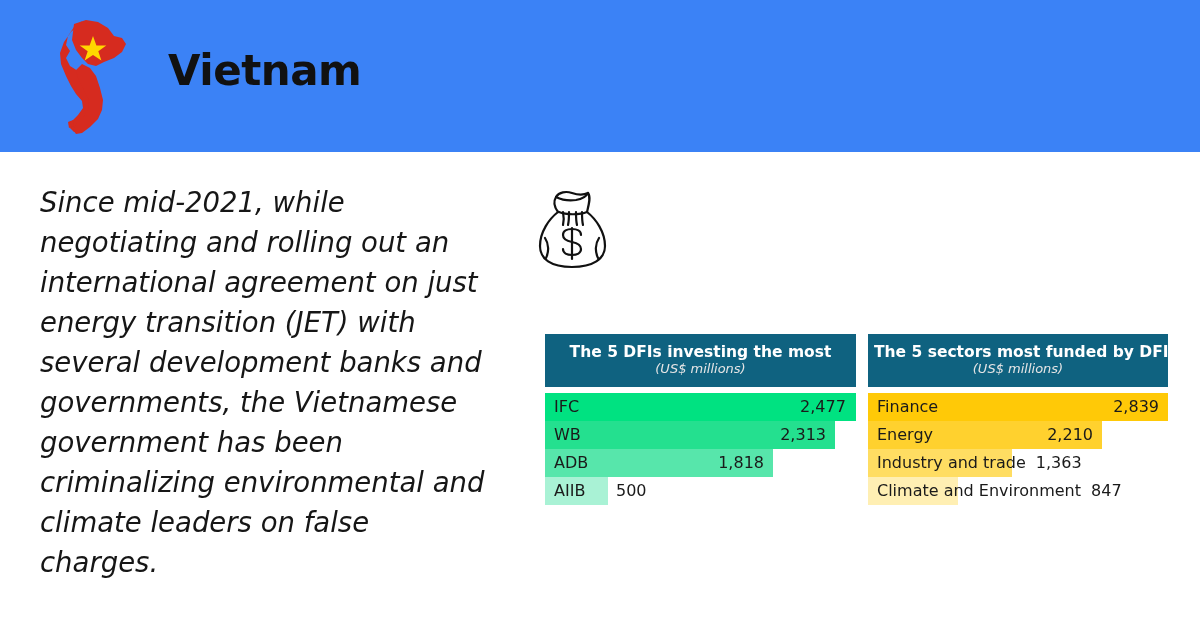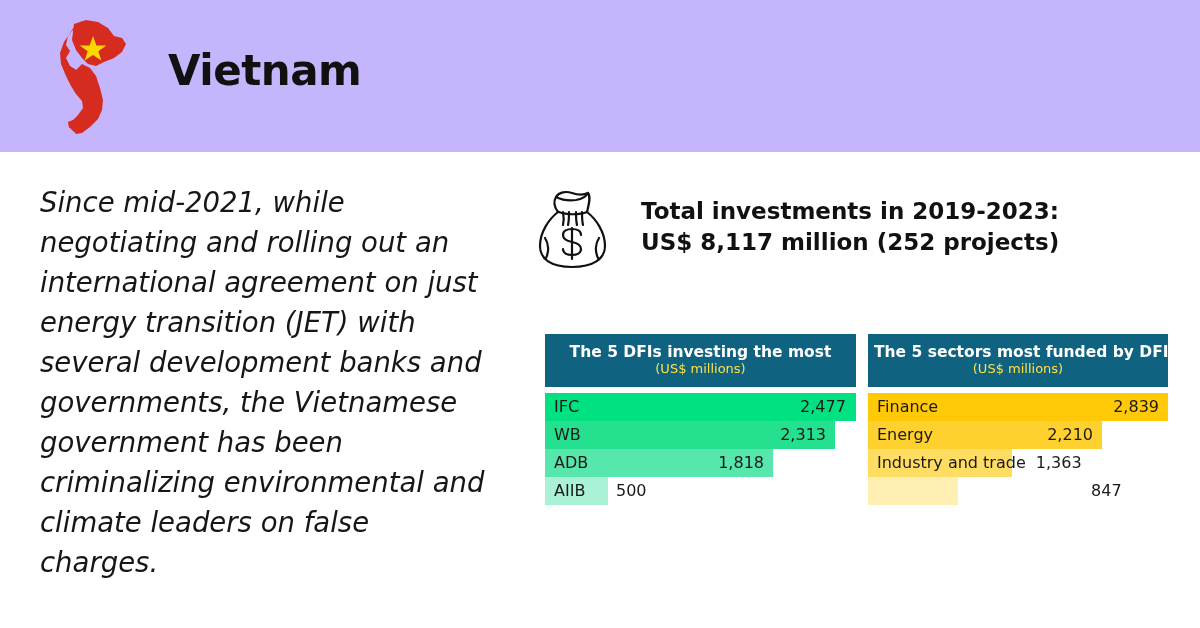--- a/index.html
+++ b/index.html
@@ -7,21 +7,21 @@
     width:1200px;height:628px;
     background:#ffffff;
     font-family:"DejaVu Sans", sans-serif;
     overflow:hidden;
     position:relative;
   }
 
   
   #header{
     position:absolute;left:0;top:0;width:1200px;height:152px;
-    background:#c4b5fd;
+    background:#3b82f6;
   }
   #flag-map{
     position:absolute;left:52px;top:18px;width:86px;height:118px;
   }
   #country-title{
     position:absolute;left:168px;top:50px;
     font-family:"DejaVu Sans", sans-serif;
     font-size:42px;font-weight:bold;color:#111111;
     letter-spacing:-0.5px;
     line-height:1;
@@ -63,21 +63,22 @@
     box-sizing:border-box;
   }
   #panel-dfis .panel-header{width:311px;height:53px;}
   #panel-sectors .panel-header{width:300px;height:53px;}
   .panel-header-title{
     display:block;font-size:15.5px;font-weight:bold;line-height:18px;
     white-space:nowrap;
   }
   .panel-header-sub{
     display:block;font-size:13px;font-weight:normal;line-height:16px;
-    color:#fde047;
+    color:#e5e5e5;
+    font-style:italic;
   }
 
   .rows{position:relative;margin-top:6px;}
   .row{
     position:relative;height:28px;
   }
   .row-bar{
     position:absolute;left:0;top:0;height:28px;
   }
   .row-label{
@@ -128,24 +129,20 @@
       <path d="M49 24 C49 29 49 33 50 37"></path>
       <path d="M12 50 C16 56 16 64 13 70"></path>
       <path d="M66 50 C62 56 62 64 65 70"></path>
       <path d="M39 40 L39 71"></path>
       <path d="M48 47 C48 43 44 41 39 41 C34 41 30 43 30 47
                C30 51 34 53 39 54 C44 55 48 57 48 61
                C48 65 44 67 39 67 C34 67 30 65 30 61"></path>
     </g>
   </svg>
 
-  <div id="totals-text">
-    <div>Total investments in 2019-2023:</div>
-    <div>US$ 8,117 million (252 projects)</div>
-  </div>
 </div>
 
 <div id="panel-dfis" class="panel">
   <div class="panel-header">
     <span class="panel-header-title">The 5 DFIs investing the most</span>
     <span class="panel-header-sub">(US$ millions)</span>
   </div>
   <div class="rows" id="rows-dfis">
       <div class="row">
         <div class="row-bar" style="width: 311px; background: rgb(0, 226, 129);"></div>
@@ -186,16 +183,17 @@
         <span class="row-label">Energy</span>
         <span class="row-value" style="left: 179.188px;">2,210</span>
       </div>
       <div class="row">
         <div class="row-bar" style="width: 144px; background: rgb(255, 221, 98);"></div>
         <span class="row-label">Industry and trade</span>
         <span class="row-value" style="left: 167.75px;">1,363</span>
       </div>
       <div class="row">
         <div class="row-bar" style="width: 90px; background: rgb(255, 239, 179);"></div>
+        <span class="row-label">Climate and Environment</span>
         <span class="row-value" style="left: 223.016px;">847</span>
       </div>
     </div>
 </div>
 
 </body></html>

